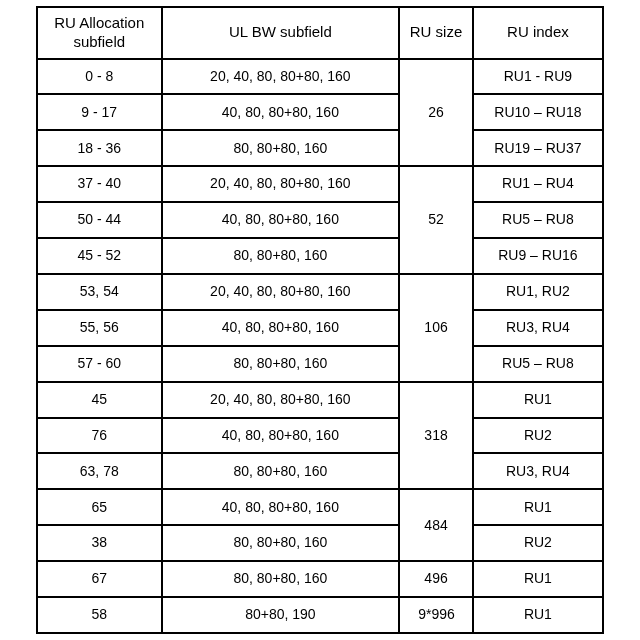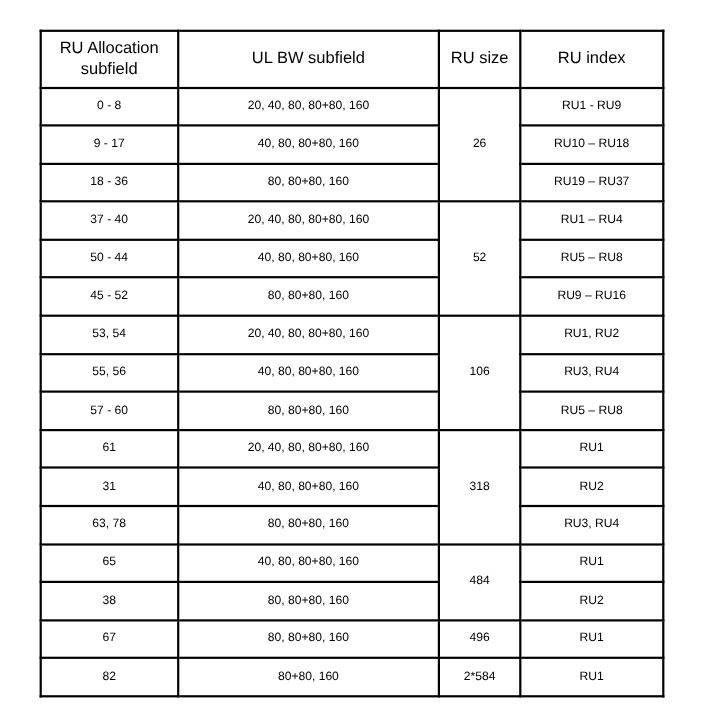--- a/index.html
+++ b/index.html
@@ -20,28 +20,27 @@
     box-sizing: border-box;
     padding: 6px 36px 6px 36px;
     display: flex;
     align-items: stretch;
   }
   table.ru-table {
     border-collapse: collapse;
     width: 100%;
     table-layout: fixed;
     border: 2px solid #000;
-    margin-top: 21px;
   }
   table.ru-table td,
   table.ru-table th {
     border: 2px solid #000;
     text-align: center;
     vertical-align: middle;
-    font-size: 11px;
+    font-size: 14px;
     font-weight: normal;
     padding: 3px 18px;
     line-height: 1.25;
   }
   table.ru-table thead th {
     font-size: 15px;
     padding: 6px 3px;
   }
   col.c-alloc { width: 22%; }
   col.c-bw    { width: 42%; }
@@ -110,27 +109,27 @@
           <td>55, 56</td>
           <td>40, 80, 80+80, 160</td>
           <td>RU3, RU4</td>
         </tr>
         <tr>
           <td>57 - 60</td>
           <td>80, 80+80, 160</td>
           <td>RU5 – RU8</td>
         </tr>
         <tr>
-          <td>61</td>
+          <td>45</td>
           <td>20, 40, 80, 80+80, 160</td>
           <td rowspan="3">318</td>
           <td>RU1</td>
         </tr>
         <tr>
-          <td>31</td>
+          <td>76</td>
           <td>40, 80, 80+80, 160</td>
           <td>RU2</td>
         </tr>
         <tr>
           <td>63, 78</td>
           <td>80, 80+80, 160</td>
           <td>RU3, RU4</td>
         </tr>
         <tr>
           <td>65</td>
@@ -143,20 +142,20 @@
           <td>80, 80+80, 160</td>
           <td>RU2</td>
         </tr>
         <tr>
           <td>67</td>
           <td>80, 80+80, 160</td>
           <td rowspan="1">496</td>
           <td>RU1</td>
         </tr>
         <tr>
-          <td>82</td>
-          <td>80+80, 160</td>
-          <td rowspan="1">2*584</td>
+          <td>58</td>
+          <td>80+80, 190</td>
+          <td rowspan="1">9*996</td>
           <td>RU1</td>
         </tr>
       </tbody>
   </table>
 </div>
 
 </body></html>

